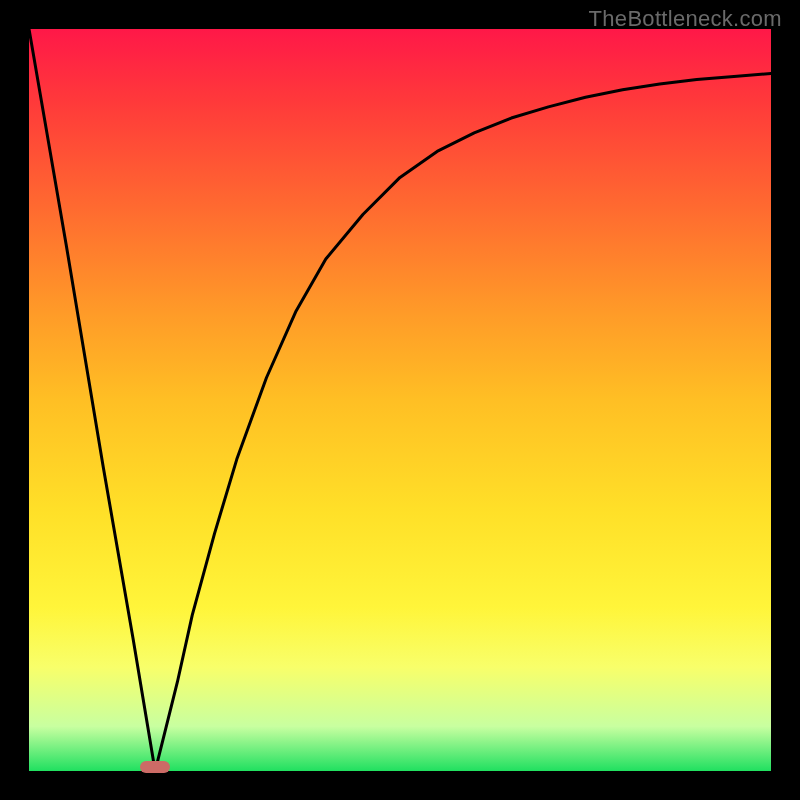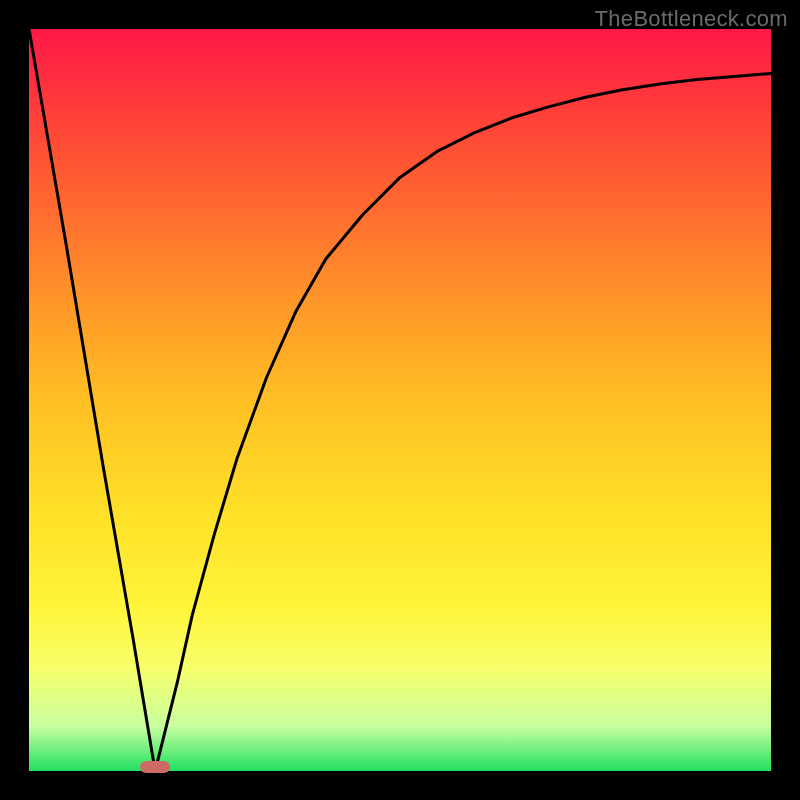--- a/index.html
+++ b/index.html
@@ -25,21 +25,21 @@
       #ffbf24 50%,
       #ffe028 65%,
       #fff53a 78%,
       #f8ff6a 86%,
       #c8ffa0 94%,
       #20e060 100%);
   }
   .watermark {
     position: absolute;
     top: 6px;
-    right: 12px;
+    right: 18px;
     color: #6a6a6a;
     font-size: 22px;
     font-weight: 500;
     letter-spacing: 0.3px;
     z-index: 20;
   }
   svg.curve {
     position: absolute;
     left: 29px;
     top: 29px;

